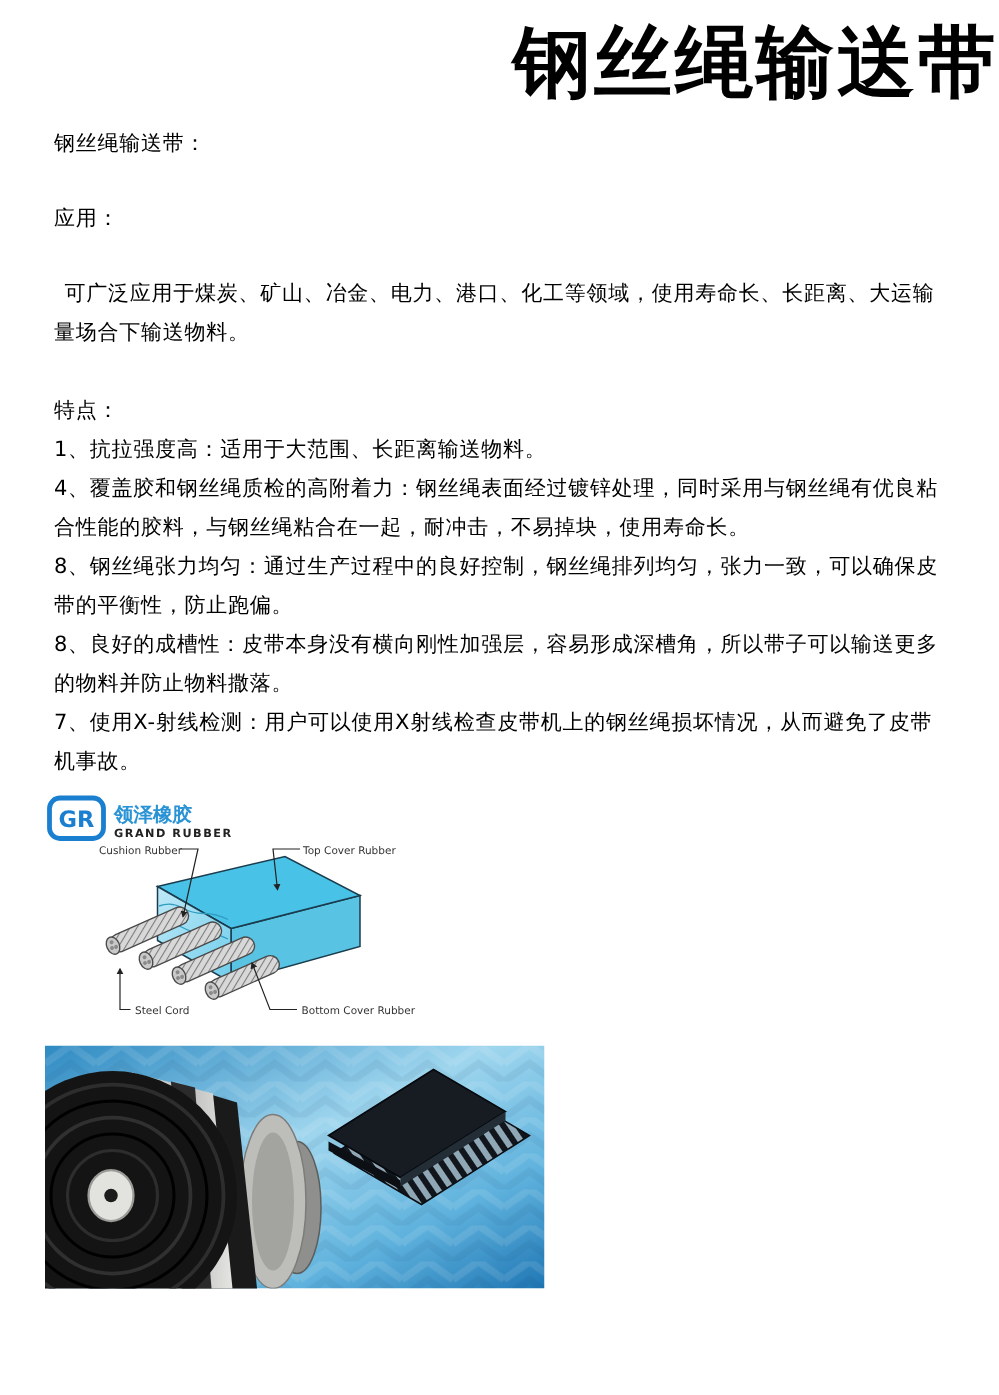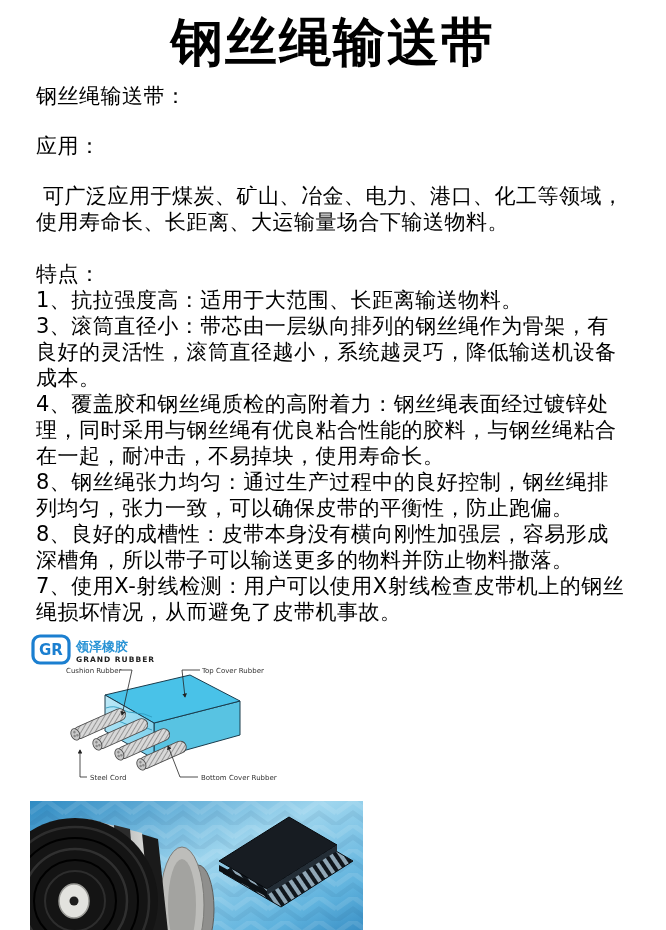--- a/index.html
+++ b/index.html
@@ -8,27 +8,27 @@
     width:666px; height:930px;
     background:#ffffff;
     overflow:hidden;
     font-family:"DejaVu Sans","Liberation Sans",sans-serif;
     color:#000000;
   }
   .title {
     margin:14px 0 12px 0;
     font-size:52px;
     font-weight:bold;
-    text-align:center;
+    text-align:right;
     letter-spacing:2px;
     line-height:1.1;
   }
   .body-text {
     padding:0 36px;
-    font-size:21px;
+    font-size:14px;
     line-height:26px;
     letter-spacing:0.5px;
   }
   .body-text p { margin:0; }
   .p-label   { margin:0 0 24px 0 !important; }
   .p-block   { margin:0 0 26px 0 !important; text-indent:7px; }
   .p-feature { margin:0 !important; }
   .figures {
     display:flex;
     gap:10px;
@@ -48,21 +48,20 @@
 <div class="page">
 
   <h1 class="title">钢丝绳输送带</h1>
 
   <div class="body-text">
     <p class="p-label">钢丝绳输送带：</p>
     <p class="p-label">应用：</p>
     <p class="p-block">可广泛应用于煤炭、矿山、冶金、电力、港口、化工等领域，使用寿命长、长距离、大运输量场合下输送物料。</p>
     <p class="p-feature">特点：</p>
     <p class="p-feature">1、抗拉强度高：适用于大范围、长距离输送物料。</p>
-    <p class="p-feature">3、滚筒直径小：带芯由一层纵向排列的钢丝绳作为骨架，有良好的灵活性，滚筒直径越小，系统越灵巧，降低输送机设备成本。</p>
     <p class="p-feature">4、覆盖胶和钢丝绳质检的高附着力：钢丝绳表面经过镀锌处理，同时采用与钢丝绳有优良粘合性能的胶料，与钢丝绳粘合在一起，耐冲击，不易掉块，使用寿命长。</p>
     <p class="p-feature">8、钢丝绳张力均匀：通过生产过程中的良好控制，钢丝绳排列均匀，张力一致，可以确保皮带的平衡性，防止跑偏。</p>
     <p class="p-feature">8、良好的成槽性：皮带本身没有横向刚性加强层，容易形成深槽角，所以带子可以输送更多的物料并防止物料撒落。</p>
     <p class="p-feature">7、使用X-射线检测：用户可以使用X射线检查皮带机上的钢丝绳损坏情况，从而避免了皮带机事故。</p>
   </div>
 
   <div class="figures">
 
     <div class="fig-left">
       <svg viewBox="0 0 258 162" xmlns="http://www.w3.org/2000/svg">

